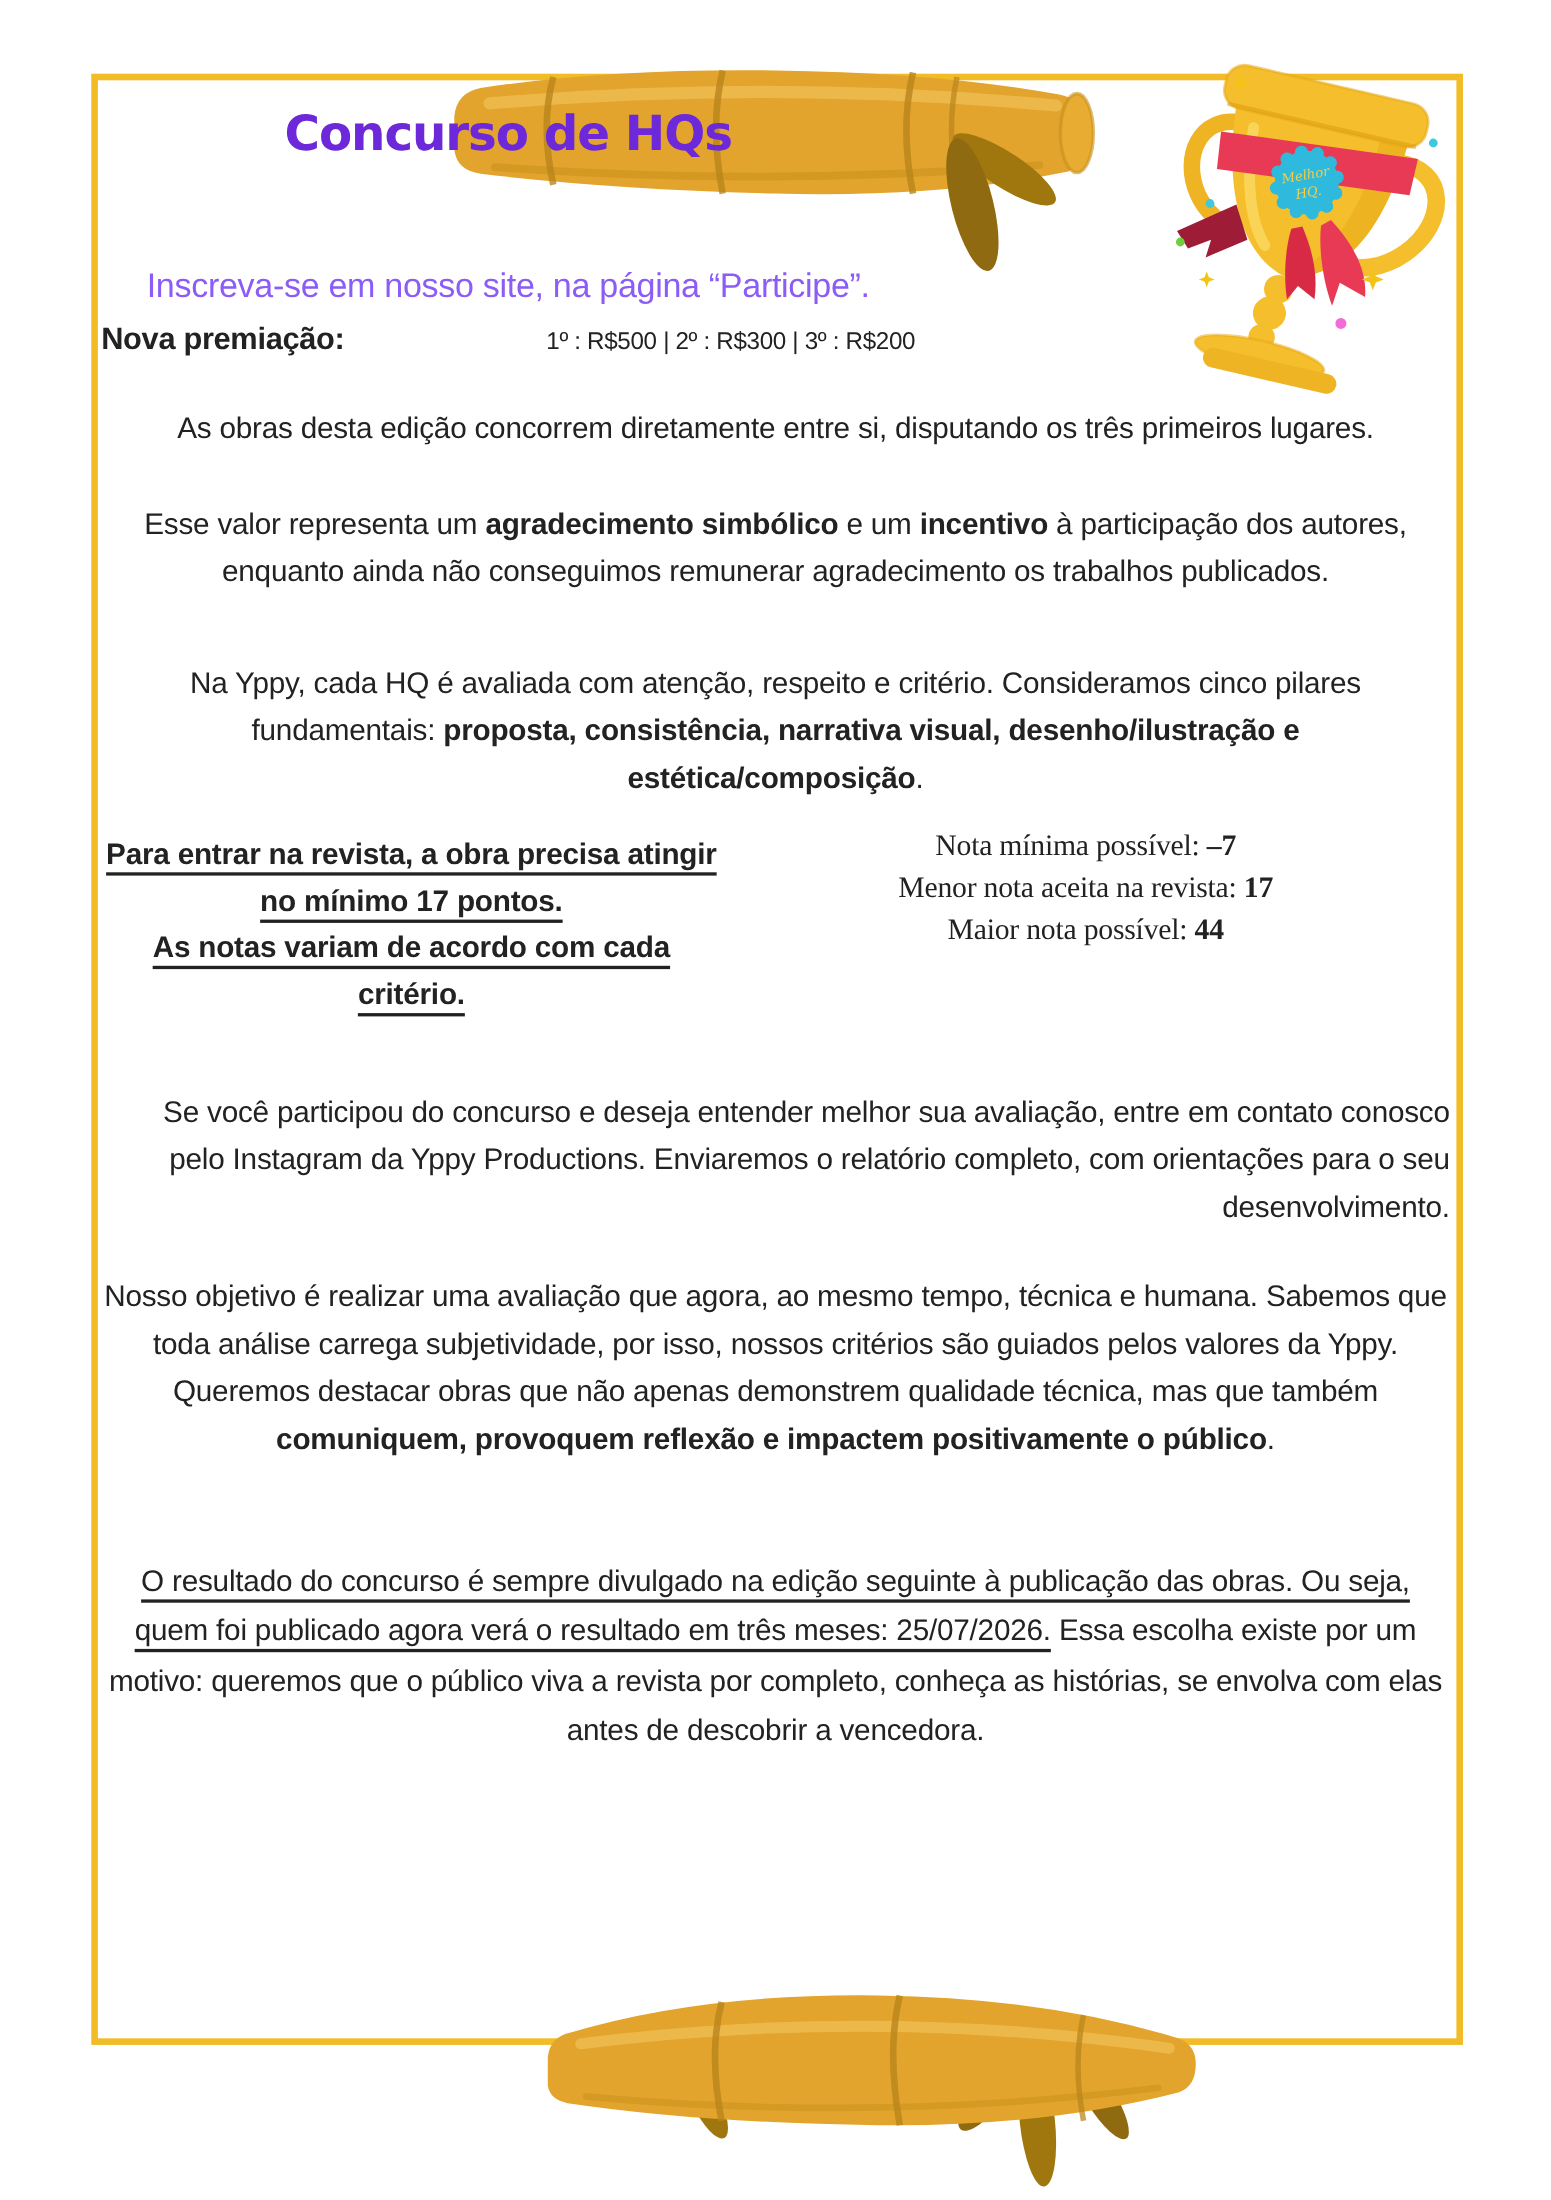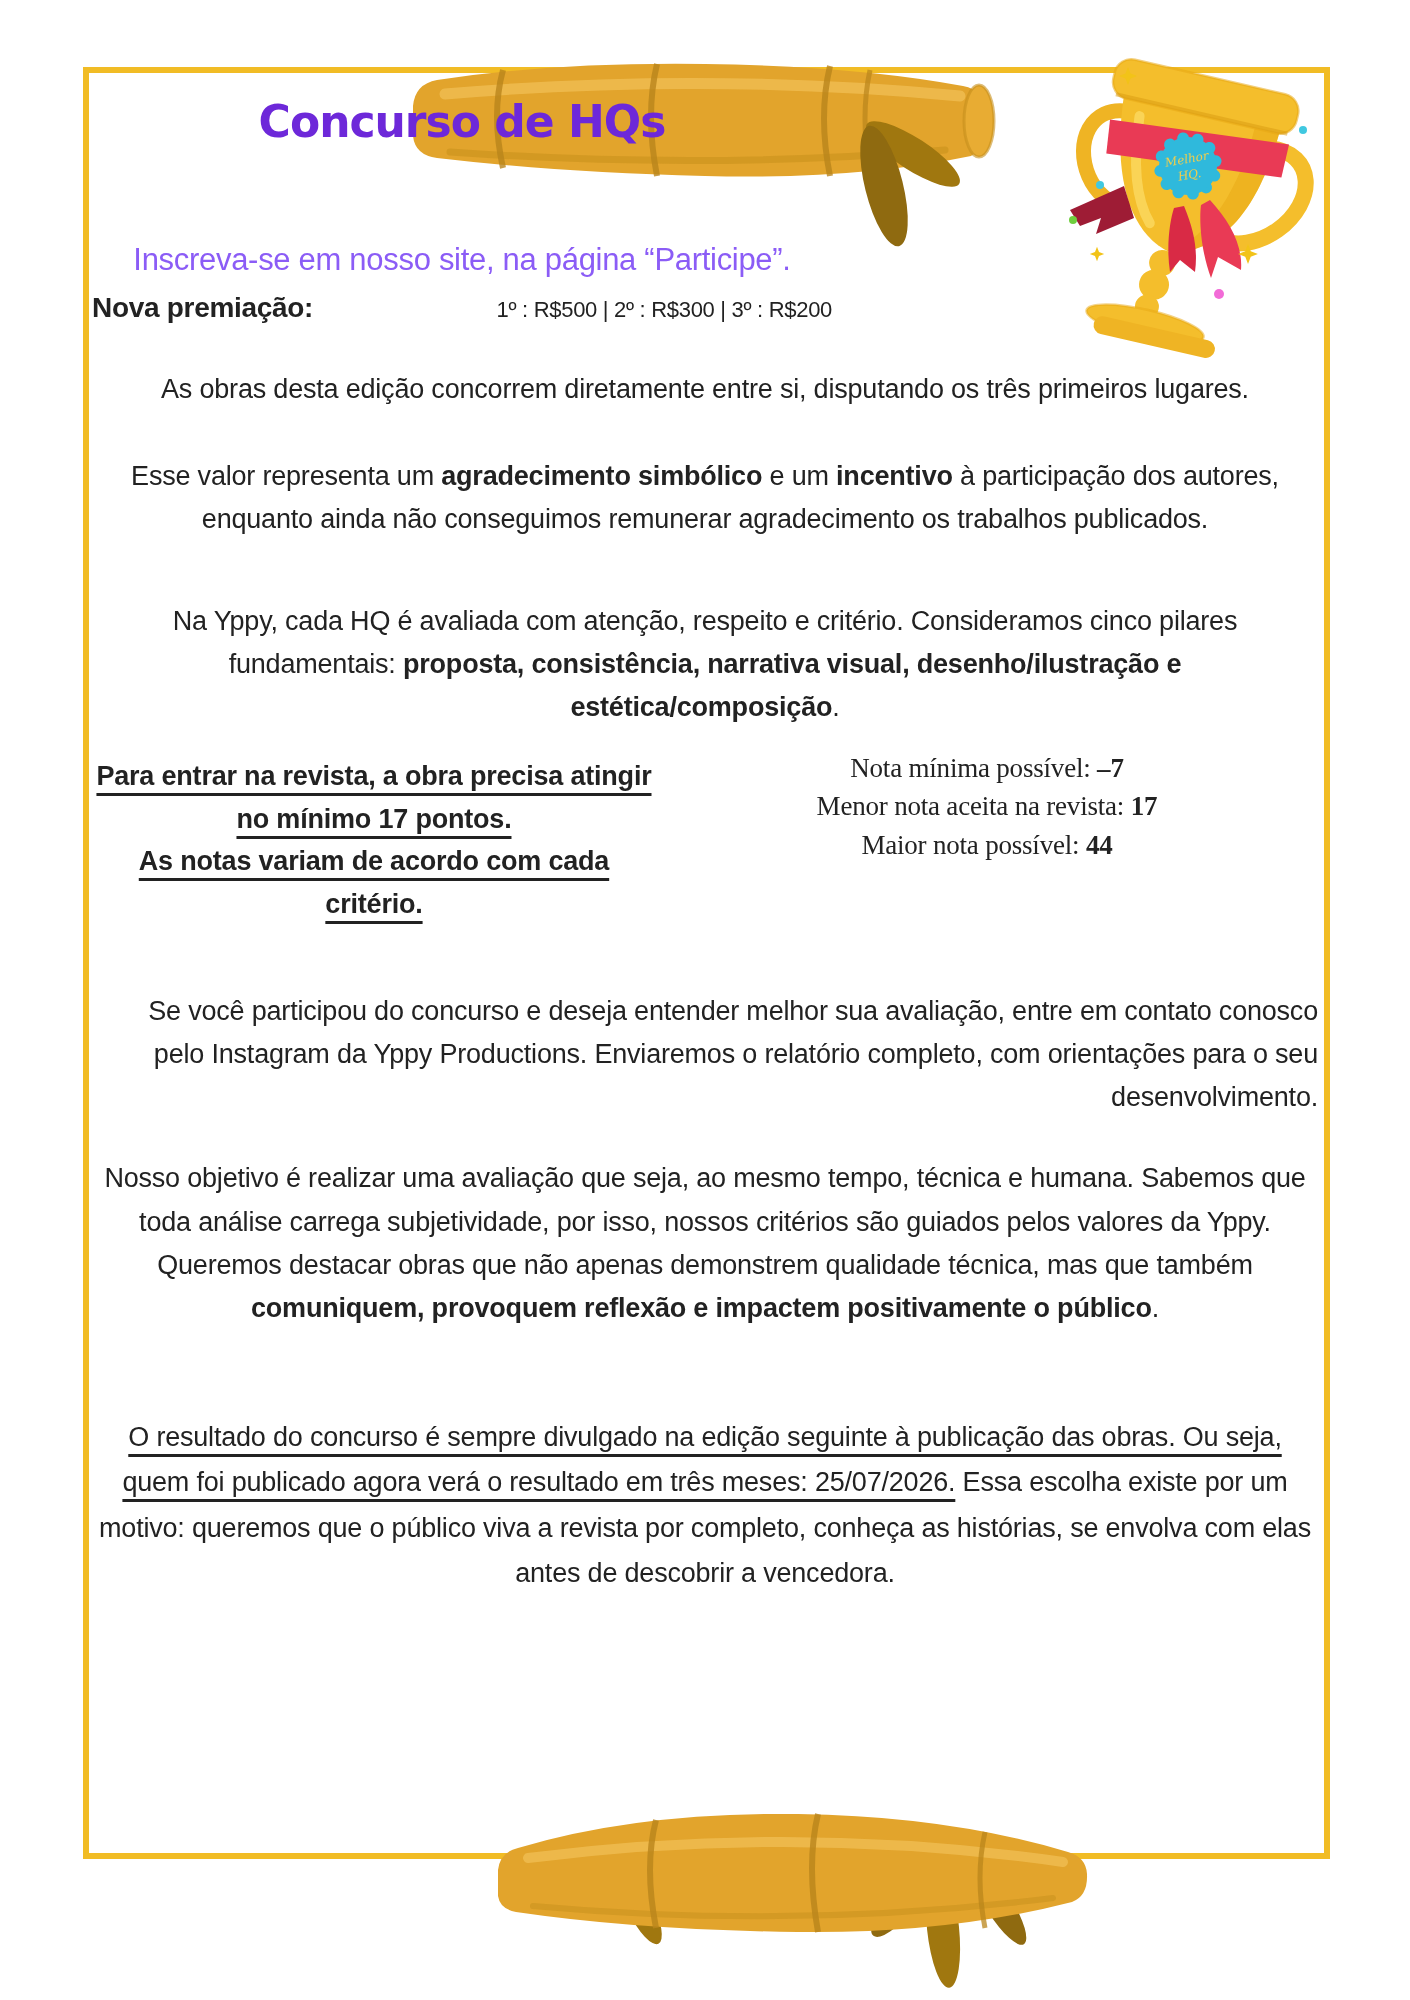--- a/index.html
+++ b/index.html
@@ -152,21 +152,21 @@
         <div class="inner">
           <span>Nota mínima possível: </span><span class="b">–7</span><br>
           <span>Menor nota aceita na revista: </span><span class="b">17</span><br>
           <span>Maior nota possível: </span><span class="b">44</span>
         </div>
       </div>
     </div>
 
     <p class="p4">Se você participou do concurso e deseja entender melhor sua avaliação, entre em contato conosco pelo Instagram da Yppy Productions. Enviaremos o relatório completo, com orientações para o seu desenvolvimento.</p>
 
-    <p class="p5">Nosso objetivo é realizar uma avaliação que seja, ao mesmo tempo, técnica e humana. Sabemos que toda análise carrega subjetividade, por isso, nossos critérios são guiados pelos valores da Yppy.</p>
+    <p class="p5">Nosso objetivo é realizar uma avaliação que agora, ao mesmo tempo, técnica e humana. Sabemos que toda análise carrega subjetividade, por isso, nossos critérios são guiados pelos valores da Yppy.</p>
 
     <p class="p6"><span>Queremos destacar obras que não apenas demonstrem qualidade técnica, mas que também </span><span class="b">comuniquem, provoquem reflexão e impactem positivamente o público</span><span>.</span></p>
 
     <p class="p7"><span class="u">O resultado do concurso é sempre divulgado na edição seguinte à publicação das obras. Ou seja, quem foi publicado agora verá o resultado em três meses: 25/07/2026.</span><span> Essa escolha existe por um motivo: queremos que o público viva a revista por completo, conheça as histórias, se envolva com elas antes de descobrir a vencedora.</span></p>
 
   </div>
 
   <svg class="bamboo-bottom" viewBox="0 0 620 190" aria-hidden="true">
     <g>
       <ellipse cx="152" cy="100" rx="42" ry="13" transform="rotate(64 152 100)" fill="#A0770F"></ellipse>

